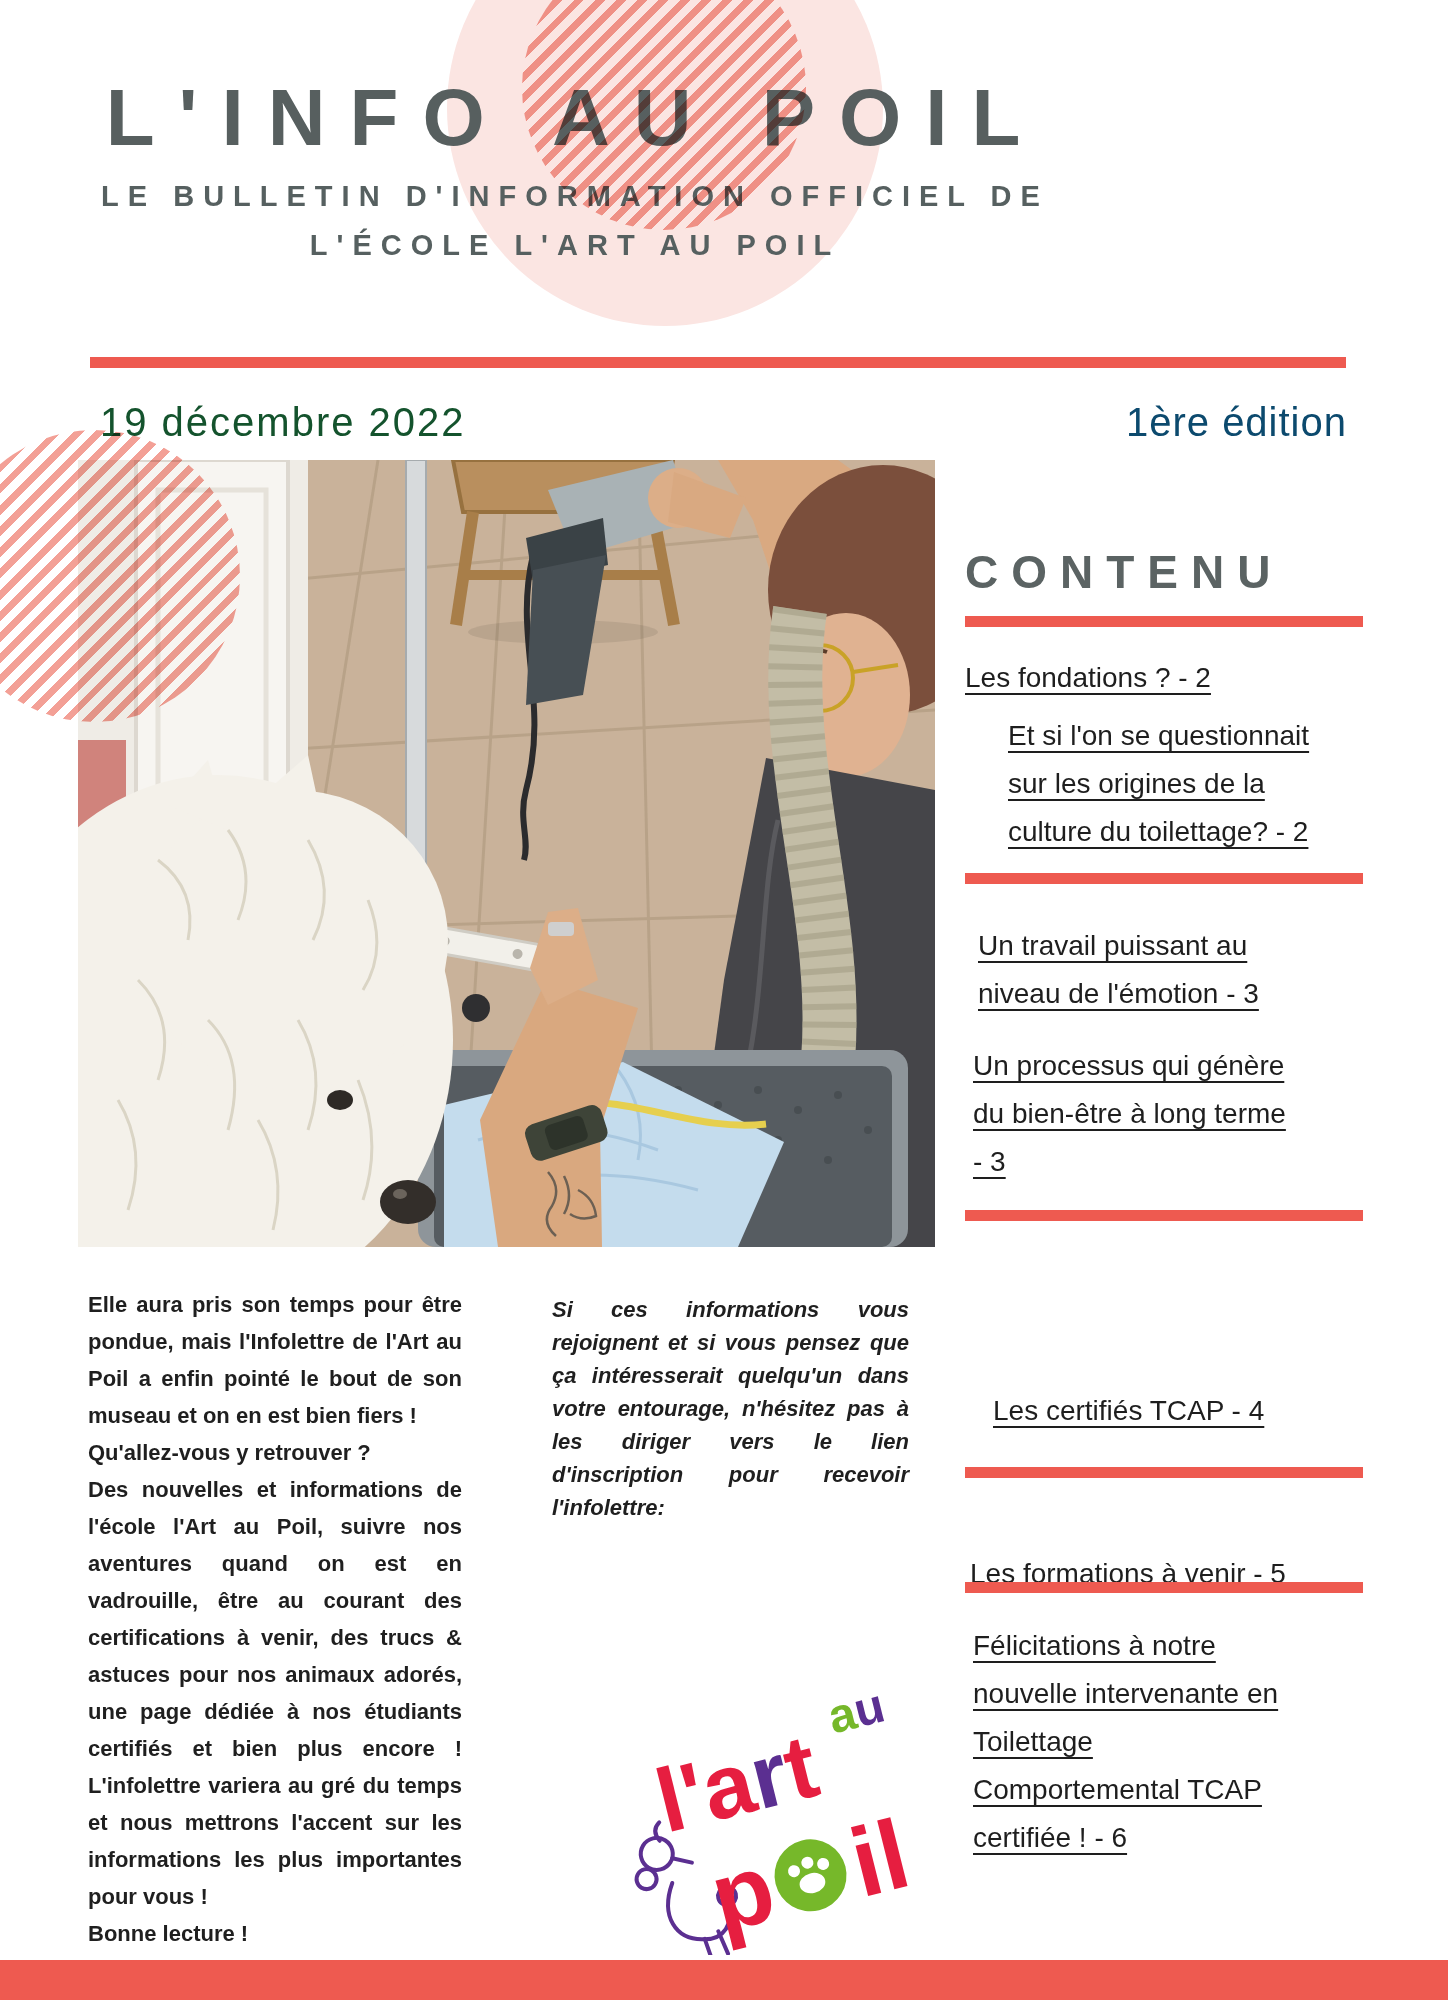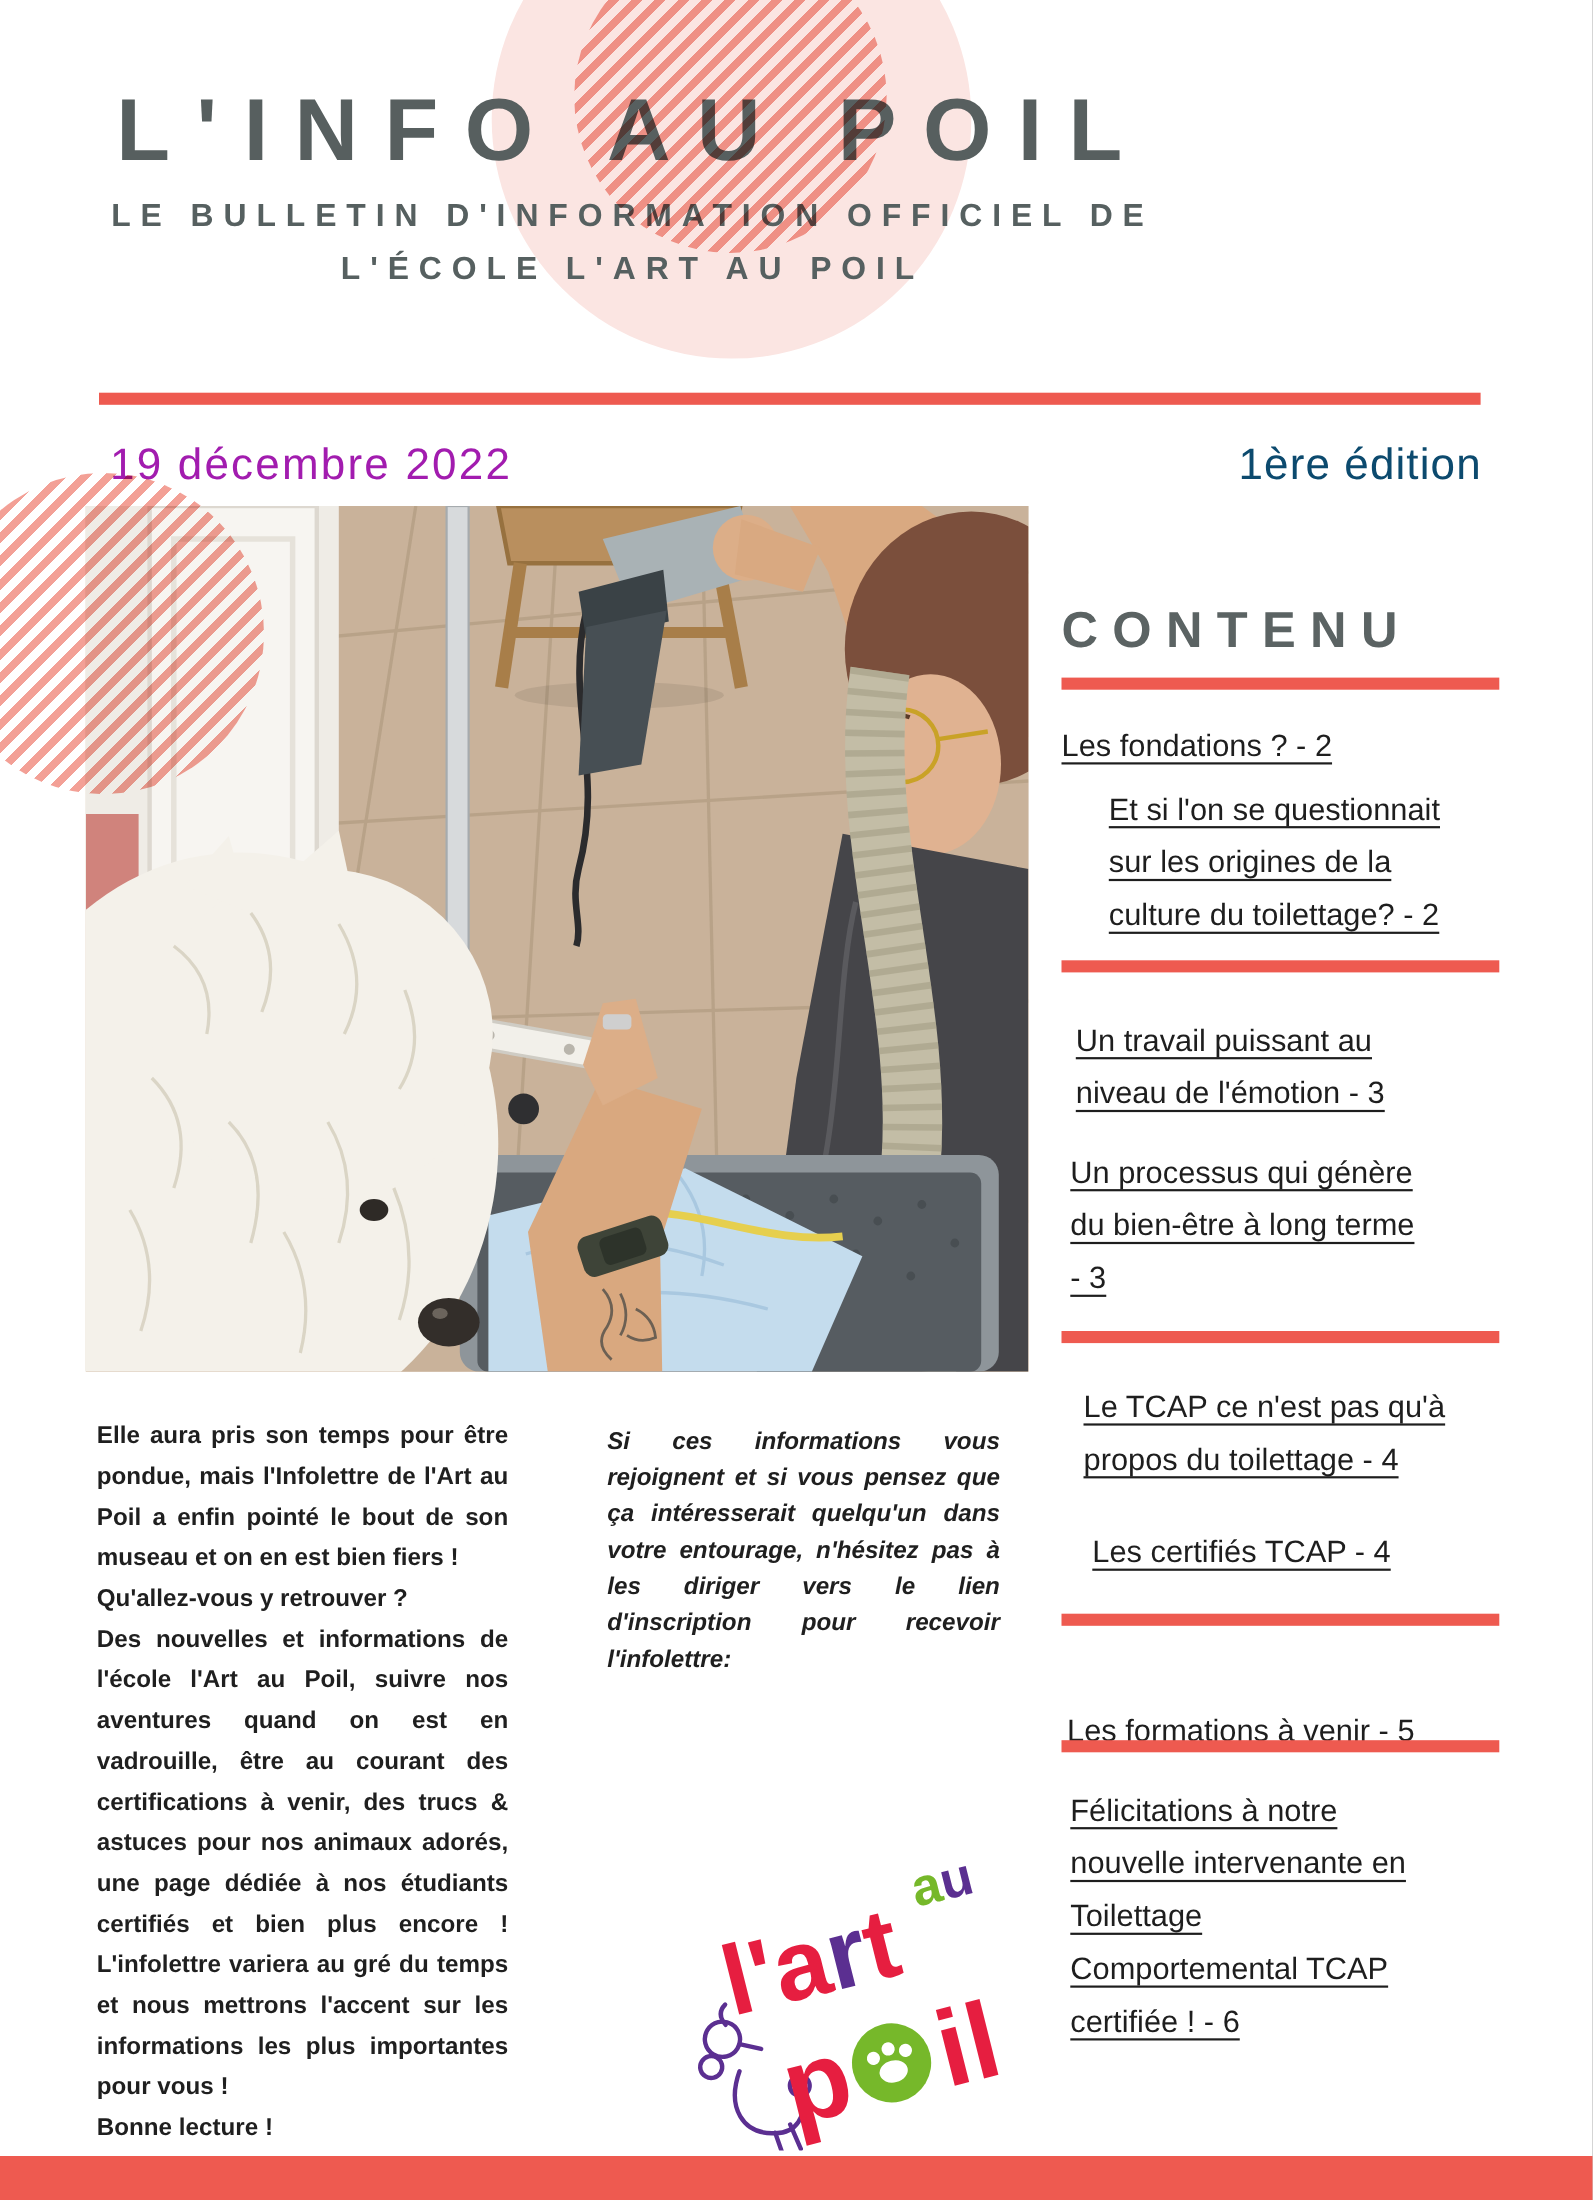--- a/index.html
+++ b/index.html
@@ -15,21 +15,21 @@
   .stripes-top{left:522px;top:-54px;width:284px;height:284px;}
   .stripes-left{left:-52px;top:430px;width:292px;height:292px;}
 
   
   .masthead{left:55px;top:78px;width:1040px;text-align:center;z-index:1;
             color:#575f5f;font-weight:bold;font-size:80px;letter-spacing:24px;line-height:1;}
   .subtitle{left:55px;top:172px;width:1040px;text-align:center;z-index:1;
             color:#566060;font-weight:bold;font-size:29px;letter-spacing:9px;line-height:49px;}
   .redbar{background:#ee5a50;z-index:2;}
   .bar-top{left:90px;top:357px;width:1256px;height:11px;}
-  .dateline{left:100px;top:400px;font-size:40px;color:#a21caf;letter-spacing:2px;z-index:1;}
+  .dateline{left:100px;top:400px;font-size:40px;color:#14532d;letter-spacing:2px;z-index:1;}
   .edition{left:1040px;top:400px;width:307px;text-align:right;font-size:40px;color:#0c4a6e;letter-spacing:1px;z-index:1;}
 
   
   .photo{left:78px;top:460px;width:857px;height:787px;overflow:hidden;z-index:1;background:#c9b29a;}
 
   
   .contenu-title{left:965px;top:545px;font-size:46px;font-weight:bold;letter-spacing:13px;color:#5b6363;z-index:1;}
   .tocbar{width:398px;height:11px;left:965px;}
   .tb1{top:616px;} .tb2{top:873px;} .tb3{top:1210px;} .tb4{top:1467px;} .tb5{top:1582px;}
   .toc-item{width:400px;font-size:28px;font-weight:normal;color:#1e1e1e;line-height:48px;
@@ -205,22 +205,20 @@
   <div class="abs toc-item ti2">Et si l'on se questionnait
 sur les origines de la
 culture du toilettage? - 2</div>
   <div class="abs redbar tocbar tb2"></div>
   <div class="abs toc-item ti3">Un travail puissant au
 niveau de l'émotion - 3</div>
   <div class="abs toc-item ti4">Un processus qui génère
 du bien-être à long terme
 - 3</div>
   <div class="abs redbar tocbar tb3"></div>
-  <div class="abs toc-item ti5">Le TCAP ce n'est pas qu'à
-propos du toilettage - 4</div>
   <div class="abs toc-item ti6">Les certifiés TCAP - 4</div>
   <div class="abs redbar tocbar tb4"></div>
   <div class="abs toc-item ti7">Les formations à venir - 5</div>
   <div class="abs redbar tocbar tb5"></div>
   <div class="abs toc-item ti8">Félicitations à notre
 nouvelle intervenante en
 Toilettage
 Comportemental TCAP
 certifiée ! - 6</div>
 

